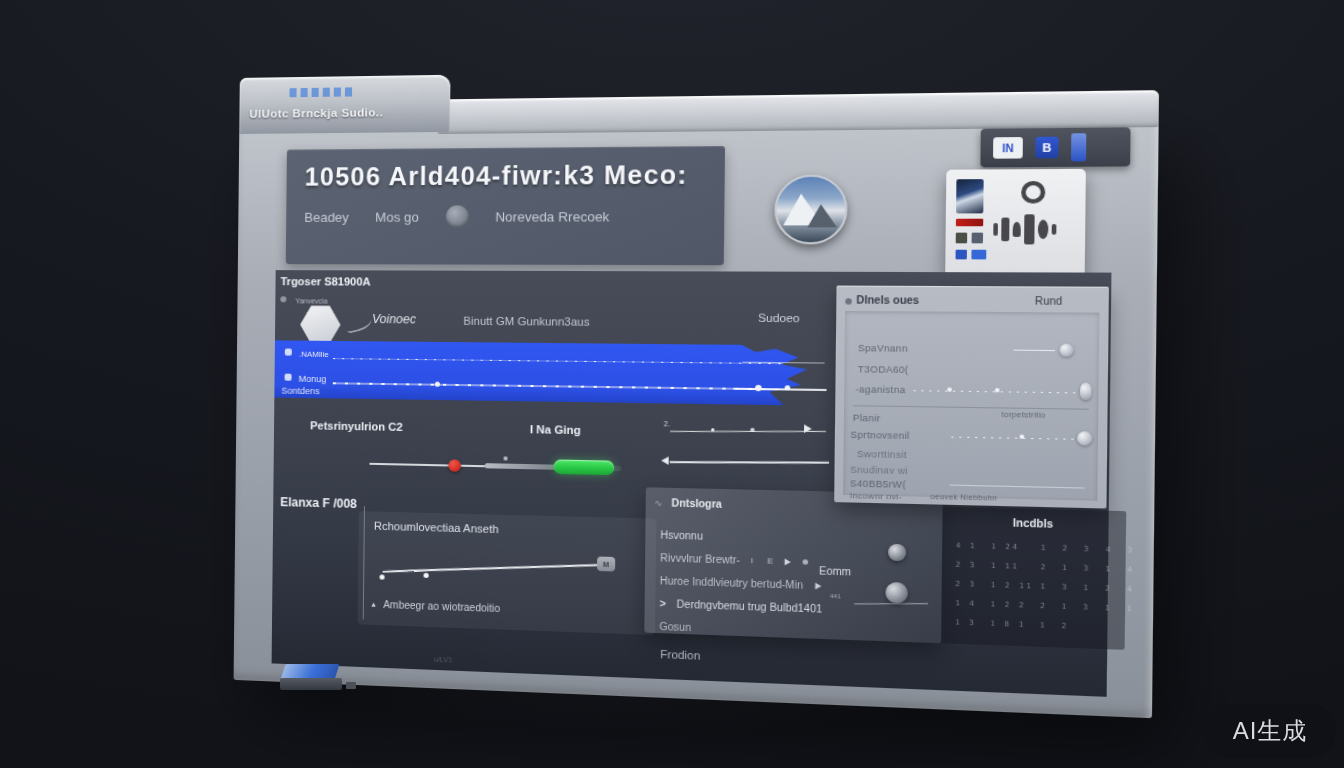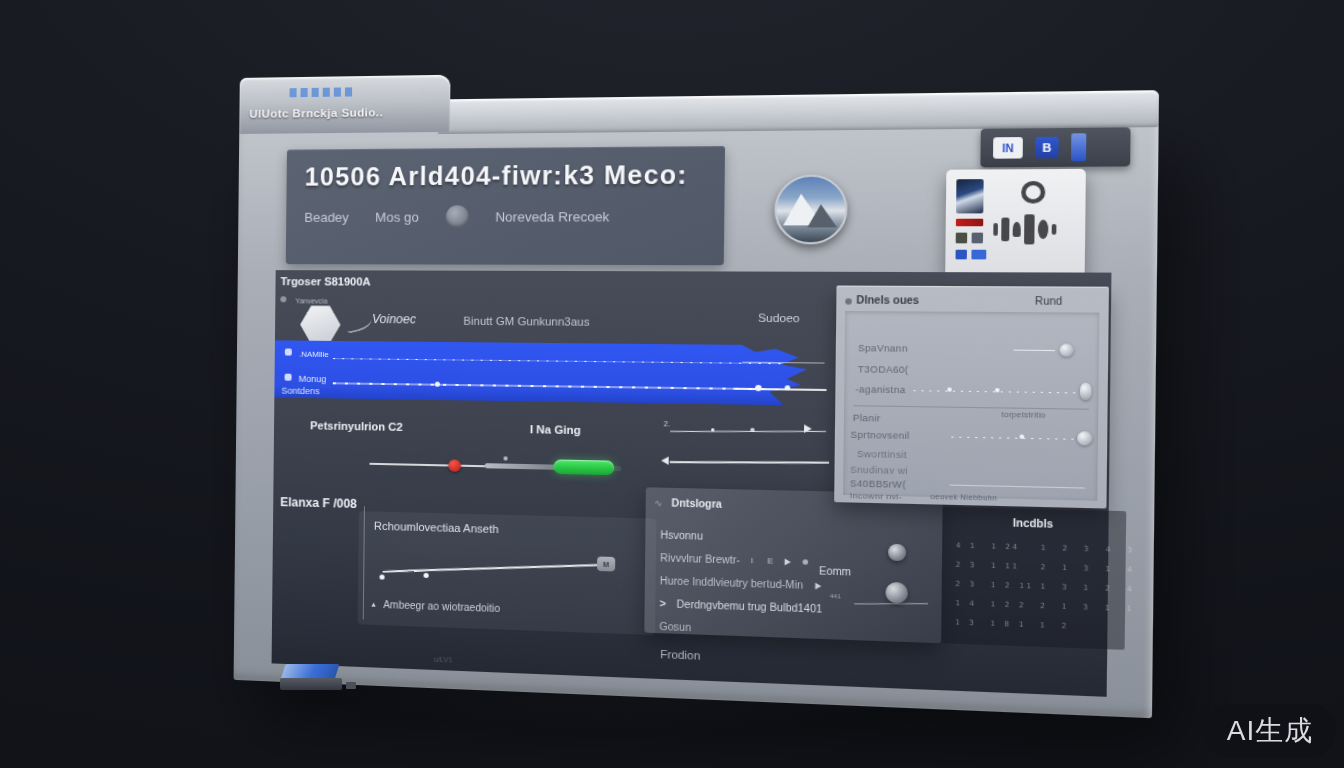--- a/index.html
+++ b/index.html
@@ -117,21 +117,21 @@
   .grow{position:absolute;left:12px;font-size:7px;letter-spacing:2px;color:rgba(226,230,238,.42);
     font-family:"DejaVu Sans Mono",monospace;white-space:pre}
   
   .bobj-top{left:283px;top:664px;width:54px;height:16px;background:linear-gradient(100deg,#9db9e8 0%,#3a6fd8 55%,#2a54ac 100%);
     transform:skewX(-18deg);border-radius:2px;filter:blur(.4px)}
   .bobj-base{left:280px;top:678px;width:62px;height:12px;background:linear-gradient(180deg,#565b64,#33373e);
     border-radius:2px;filter:blur(.5px)}
   .bobj-bit{left:346px;top:682px;width:10px;height:7px;background:#4a4f58;border-radius:1px;filter:blur(.5px)}
   .wm{left:1204px;top:704px;width:132px;height:54px;border-radius:27px;
     background:rgba(15,17,23,.88);display:flex;align-items:center;justify-content:center;
-    font-size:28px;color:#d9dbe0;letter-spacing:1px;}
+    font-size:24px;color:#d9dbe0;letter-spacing:1px;}
 </style>
 </head>
 <body>
 
 <div class="abs floor"></div>
 
 <div class="abs window">
 
   <div class="abs w-body"></div>
   <div class="abs w-topbar"></div>

